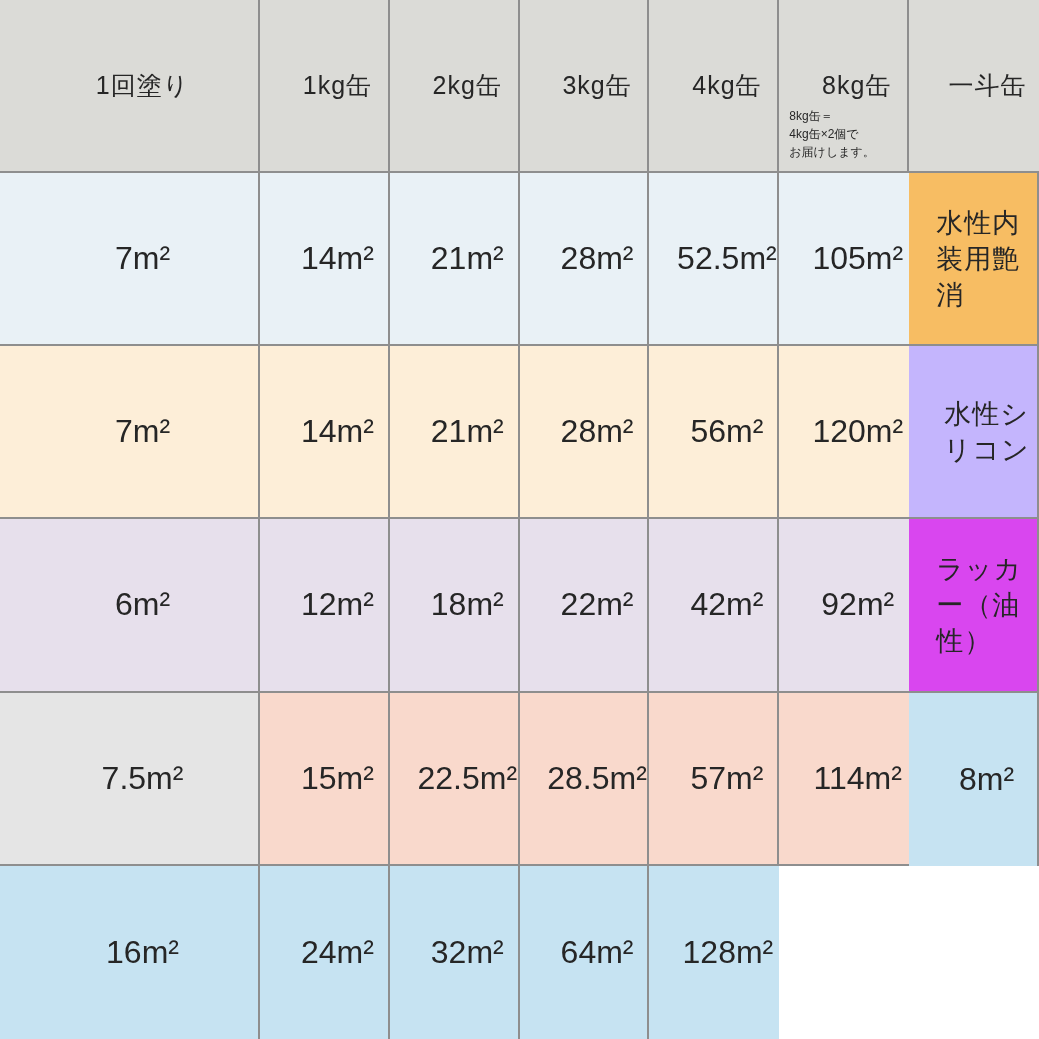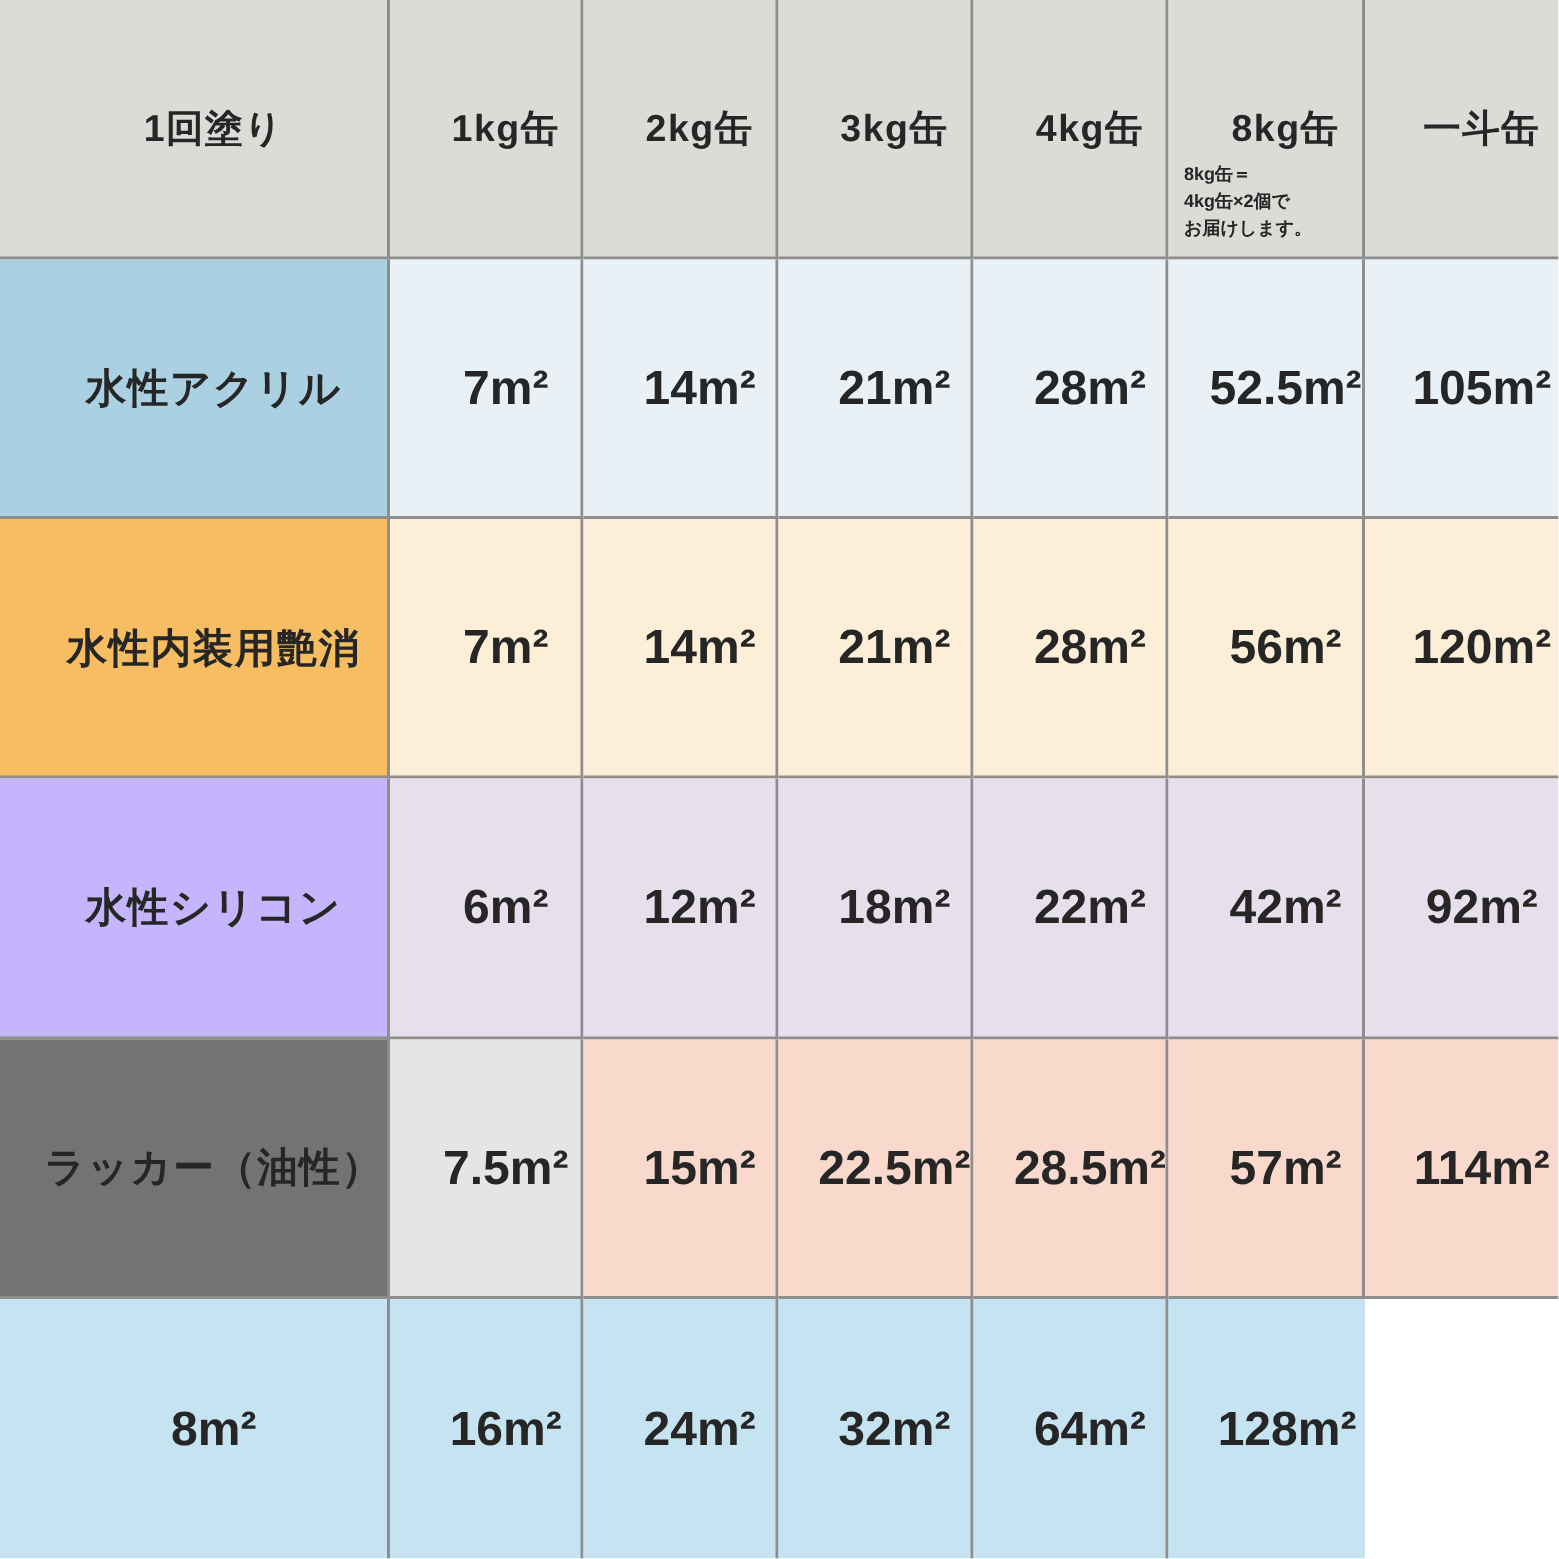--- a/index.html
+++ b/index.html
@@ -19,21 +19,21 @@
     grid-template-columns: 260px repeat(6, 1fr);
     grid-template-rows: 173px repeat(5, 1fr);
     background: #fff;
   }
   .cell {
     border-right: 2px solid var(--grid-line);
     border-bottom: 2px solid var(--grid-line);
     display: flex;
     align-items: center;
     justify-content: center;
-    font-weight: bold;
+    font-weight: normal;
     position: relative;
     padding-left: 27px;
   }
   .cell.col-last { border-right: none; }
   .cell.row-last { border-bottom: none; }
   .head {
     background: var(--header-bg);
     font-size: 25px;
     letter-spacing: 1px;
   }
@@ -69,21 +69,20 @@
   <div class="cell head">
     <span>8kg缶</span>
     <div class="note">
       <span>8kg缶＝</span>
       <span>4kg缶×2個で</span>
       <span>お届けします。</span>
     </div>
   </div>
   <div class="cell head col-last">一斗缶</div>
 
-  <div class="cell rowlabel" style="background-color: rgb(170, 208, 226);">水性アクリル</div>
   <div class="cell val" style="background-color: rgb(233, 241, 246);">7m²</div>
   <div class="cell val" style="background-color: rgb(233, 241, 246);">14m²</div>
   <div class="cell val" style="background-color: rgb(233, 241, 246);">21m²</div>
   <div class="cell val" style="background-color: rgb(233, 241, 246);">28m²</div>
   <div class="cell val" style="background-color: rgb(233, 241, 246);">52.5m²</div>
   <div class="cell val col-last" style="background-color: rgb(233, 241, 246);">105m²</div>
 
   <div class="cell rowlabel" style="background-color: rgb(247, 189, 99);">水性内装用艶消</div>
   <div class="cell val" style="background-color: rgb(253, 238, 216);">7m²</div>
   <div class="cell val" style="background-color: rgb(253, 238, 216);">14m²</div>
@@ -93,21 +92,21 @@
   <div class="cell val col-last" style="background-color: rgb(253, 238, 216);">120m²</div>
 
   <div class="cell rowlabel" style="background-color: #c4b5fd; text-align: center;">水性シリコン</div>
   <div class="cell val" style="background-color: rgb(231, 224, 236);">6m²</div>
   <div class="cell val" style="background-color: rgb(231, 224, 236);">12m²</div>
   <div class="cell val" style="background-color: rgb(231, 224, 236);">18m²</div>
   <div class="cell val" style="background-color: rgb(231, 224, 236);">22m²</div>
   <div class="cell val" style="background-color: rgb(231, 224, 236);">42m²</div>
   <div class="cell val col-last" style="background-color: rgb(231, 224, 236);">92m²</div>
 
-  <div class="cell rowlabel" style="background-color: #737373;">ラッカー（油性）</div>
+  <div class="cell rowlabel" style="background-color: #d946ef;">ラッカー（油性）</div>
   <div class="cell val" style="background-color: #e5e5e5;">7.5m²</div>
   <div class="cell val" style="background-color: rgb(249, 217, 204);">15m²</div>
   <div class="cell val" style="background-color: rgb(249, 217, 204);">22.5m²</div>
   <div class="cell val" style="background-color: rgb(249, 217, 204);">28.5m²</div>
   <div class="cell val" style="background-color: rgb(249, 217, 204);">57m²</div>
   <div class="cell val col-last" style="background-color: rgb(249, 217, 204);">114m²</div>
 
   <div class="cell val row-last" style="background-color: rgb(198, 227, 242);">8m²</div>
   <div class="cell val row-last" style="background-color: rgb(198, 227, 242);">16m²</div>
   <div class="cell val row-last" style="background-color: rgb(198, 227, 242);">24m²</div>

